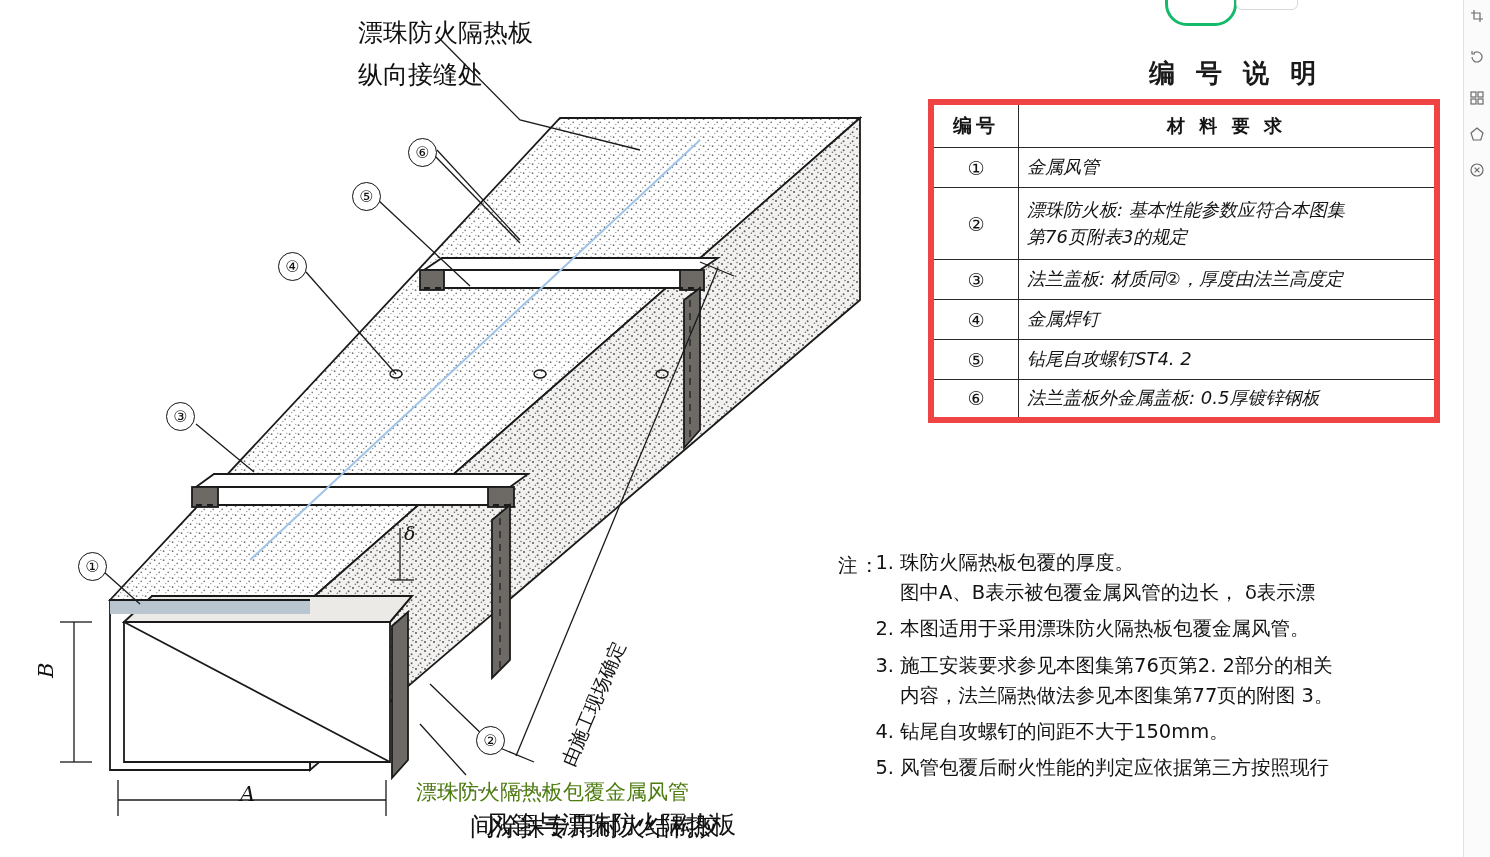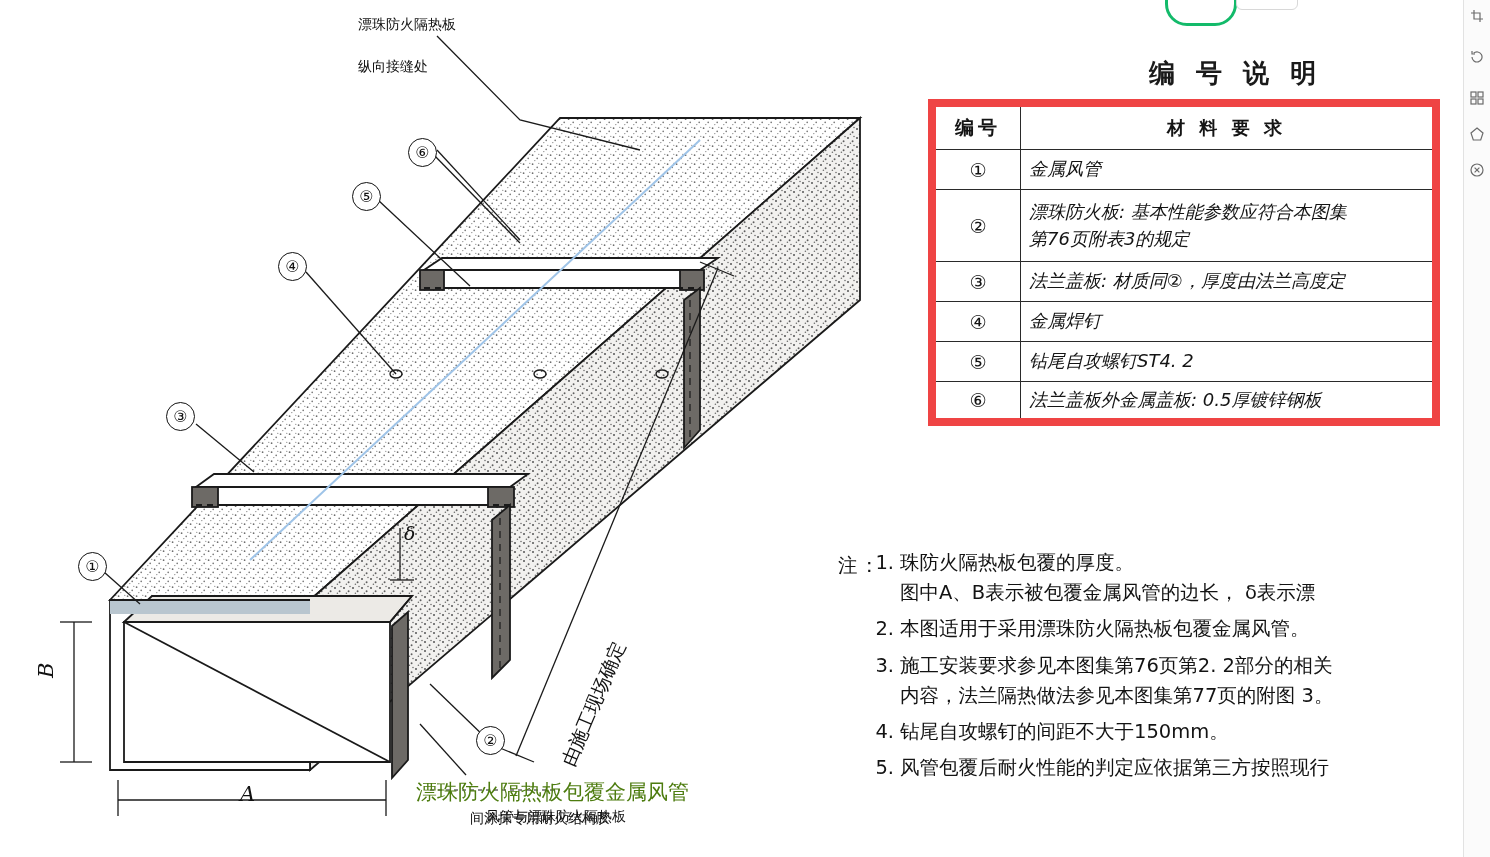--- a/index.html
+++ b/index.html
@@ -37,21 +37,21 @@
   
   .tbl-title{
     position:absolute;left:1149px;top:56px;
     font-family:"DejaVu Sans",sans-serif;
     font-size:26px;font-weight:bold;letter-spacing:6px;color:#1a1a1a;
   }
 
   
   .legend{
     position:absolute;left:928px;top:99px;width:512px;
-    border:8px solid #ef4444;border-collapse:collapse;background:#fff;
+    border:6px solid #ef4444;border-collapse:collapse;background:#fff;
   }
   .legend td,.legend th{
     border:1px solid #2a2a2a;
     font-family:"DejaVu Sans",sans-serif;
     font-size:18px;color:#141414;padding:4px 8px;vertical-align:middle;
   }
   .legend .c-num{width:68px;text-align:center;font-size:19px;}
   .legend .c-txt{text-align:left;}
   .legend .hdr{font-weight:bold;text-align:center;letter-spacing:4px;height:34px;}
   .legend .r-tall{height:72px;}
@@ -65,21 +65,21 @@
   }
   .notes .note-head{position:absolute;left:0;top:4px;width:52px;letter-spacing:2px;}
   .notes ol{margin:0;padding:0 0 0 62px;list-style:none;}
   .notes li{position:relative;margin:0 0 6px 0;line-height:1.55;}
   .notes li .idx{position:absolute;left:-34px;top:0;width:28px;text-align:right;}
   .notes li .ln{display:block;}
 
   
   .dlabel{
     position:absolute;font-family:Liberation Serif, serif;
-    font-size:14px;color:#111;white-space:nowrap;
+    font-size:25px;color:#111;white-space:nowrap;
   }
   .dlabel.it{font-style:italic;font-family:"DejaVu Serif",serif;font-size:21px;}
 
   .circ{
     position:absolute;width:27px;height:27px;border:1.6px solid #111;
     border-radius:50%;background:#fff;
     display:flex;align-items:center;justify-content:center;
     font-size:16px;font-family:"DejaVu Sans",sans-serif;color:#111;
   }
 

